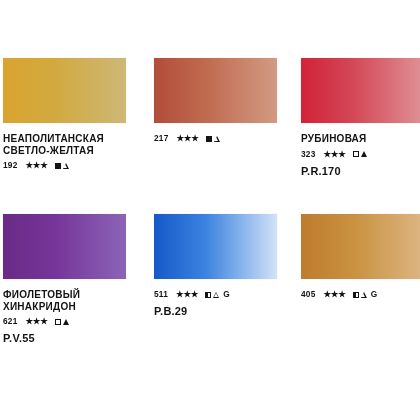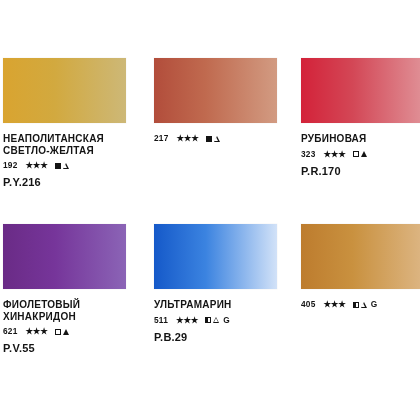--- a/index.html
+++ b/index.html
@@ -20,21 +20,21 @@
     box-sizing: border-box;
     padding: 0;
   }
   .row {
     position: absolute;
     left: 0;
     width: 420px;
     display: flex;
   }
   .row-1 { top: 58px; }
-  .row-2 { top: 224px; }
+  .row-2 { top: 214px; }
 
   .cell {
     position: relative;
     width: 140px;
     box-sizing: border-box;
   }
   .cell-0 { padding-left: 3px; }
   .cell-1 { padding-left: 14px; }
   .cell-2 { padding-left: 21px; }
 
@@ -160,21 +160,20 @@
         <div class="pname">НЕАПОЛИТАНСКАЯ
 СВЕТЛО-ЖЕЛТАЯ</div>
         <div class="codeline">
           <span class="code-num">192</span>
           <span class="stars">★★★</span>
           <span class="glyphs">
               <span class="sq sq-full"></span>
               <span class="tri tri-open"></span>
             </span>
         </div>
-        <div class="pigment">P.Y.216</div>
       </div>
     </div>
 
     <div class="cell cell-1">
       <div class="swatch" style="background: linear-gradient(to right, rgb(178, 77, 59) 0%, rgb(192, 106, 79) 42%, rgb(210, 155, 130) 100%);"></div>
       <div class="info">
         <div class="codeline">
           <span class="code-num">217</span>
           <span class="stars">★★★</span>
           <span class="glyphs">
@@ -218,21 +217,20 @@
               <span class="tri"></span>
             </span>
         </div>
         <div class="pigment">P.V.55</div>
       </div>
     </div>
 
     <div class="cell cell-1">
       <div class="swatch" style="background: linear-gradient(to right, rgb(21, 89, 201) 0%, rgb(59, 131, 224) 42%, rgb(210, 226, 248) 100%);"></div>
       <div class="info">
-        <div class="pname">УЛЬТРАМАРИН</div>
         <div class="codeline">
           <span class="code-num">511</span>
           <span class="stars">★★★</span>
           <span class="glyphs">
               <span class="sq sq-half"></span>
               <span class="tri tri-open"></span>
               <span class="gmark">G</span>
             </span>
         </div>
         <div class="pigment">P.B.29</div>

